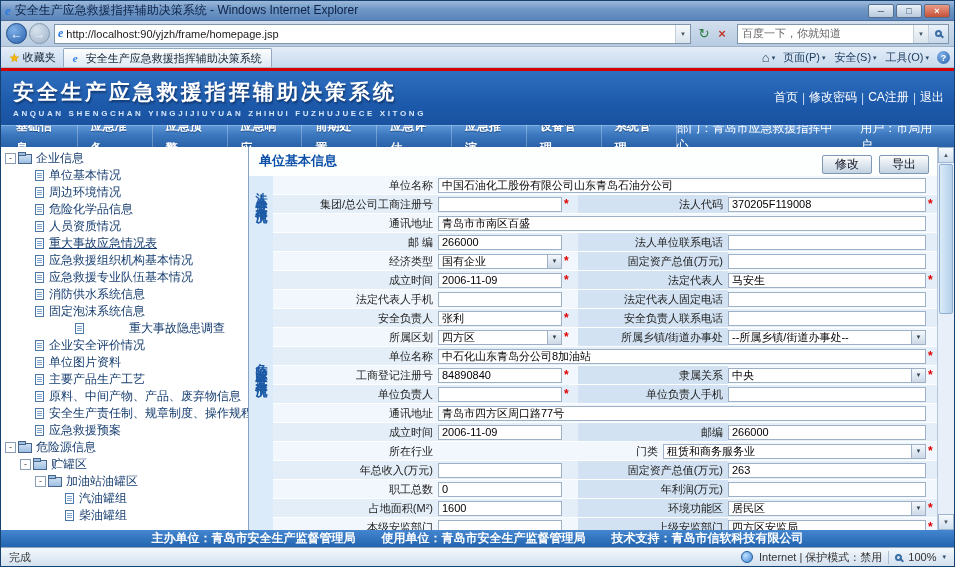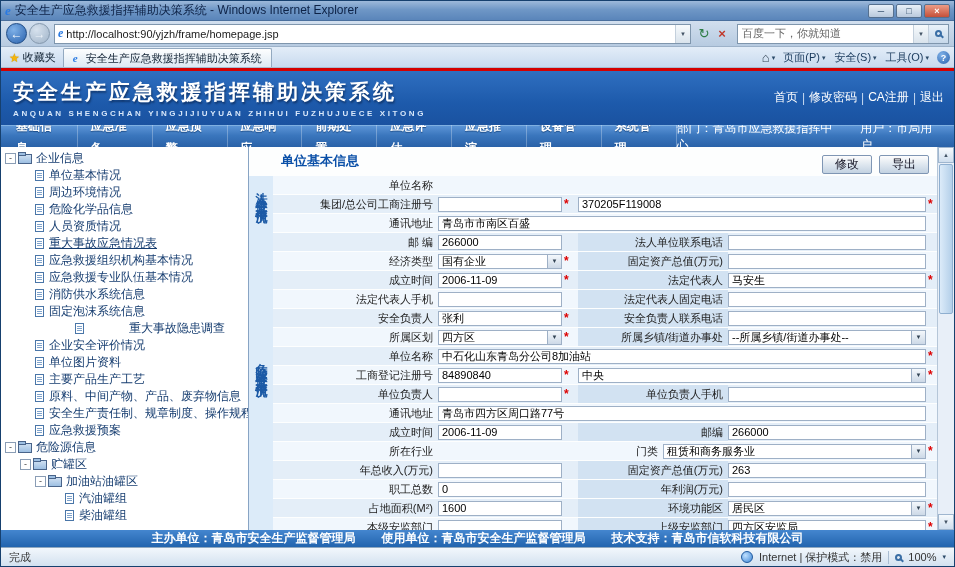--- a/index.html
+++ b/index.html
@@ -77,21 +77,21 @@
   .expander { width:11px; height:11px; border:1px solid #8a9db5; background:#fff; font-size:9px; line-height:9px; text-align:center; color:#444; margin-right:2px; flex:none; }
   .exp-sp { width:13px; flex:none; }
   .ic-folder { width:14px; height:10px; background:linear-gradient(180deg,#cfe0f2,#9dbfe2); border:1px solid #49648a; margin-right:4px; position:relative; flex:none; }
   .ic-folder::before { content:""; position:absolute; top:-3px; left:-1px; width:6px; height:2px; background:#9dbfe2; border:1px solid #49648a; }
   .ic-doc { width:9px; height:11px; background:#fff; border:1px solid #4a76a8; margin:0 5px 0 2px; position:relative; flex:none; }
   .ic-doc::after { content:""; position:absolute; left:1px; top:2px; width:5px; height:1px; background:#7fa3cc; box-shadow:0 2px 0 #7fa3cc, 0 4px 0 #7fa3cc; }
   .tree-label { overflow:hidden; }
 
   .main { flex:1; min-width:0; display:flex; flex-direction:column; background:#fdfefe; overflow:hidden; }
   .main-head { height:29px; flex:none; position:relative; padding:4px 8px 0 10px; }
-  .main-title { color:#0b50a8; font-weight:bold; font-size:13px;margin-left:22px; }
+  .main-title { color:#0b50a8; font-weight:bold; font-size:13px; }
   .main-btns { position:absolute; right:8px; top:8px; display:flex; gap:7px; }
   .btn { width:50px; height:19px; font-size:12px; color:#112; display:flex; align-items:center; justify-content:center;
     background:linear-gradient(180deg,#fdfdfd,#dce5ee 55%,#c3d2e2); border:1px solid #7f96b4; border-radius:2px; }
 
   
   .form-body { flex:1; overflow:hidden; }
   .fsection { display:flex; }
   .sidelab { width:24px; flex:none; background:#dcebf9; display:flex; justify-content:center; padding-top:6px; }
   .sidelab-t { writing-mode:vertical-rl; text-orientation:upright; color:#1c5aa6; font-weight:bold; font-size:12px; letter-spacing:3px; }
   .frows { flex:1; min-width:0; }
@@ -357,27 +357,32 @@
         </span>
       </div>
       <div class="form-body">
           <div class="fsection">
             <div class="sidelab">
               <span class="sidelab-t">法人单位基本情况</span>
             </div>
             <div class="frows">
               <div class="form-row">
                 <span class="flabel lab1">单位名称</span>
+                <span class="fwrap wide">
+                  <input class="finput" type="text" value="中国石油化工股份有限公司山东青岛石油分公司" style="">
+                  <span class="req"></span>
+                </span>
               </div>
               <div class="form-row alt">
                 <span class="flabel lab1">集团/总公司工商注册号</span>
                 <span class="fwrap std">
                   <input class="finput" type="text" style="">
                   <span class="req">*</span>
                 </span>
+                <span class="flabel lab2">法人代码</span>
                 <span class="fwrap grow">
                   <input class="finput" type="text" value="370205F119008" style="">
                   <span class="req">*</span>
                 </span>
               </div>
               <div class="form-row">
                 <span class="flabel lab1">通讯地址</span>
                 <span class="fwrap wide">
                   <input class="finput" type="text" value="青岛市市南区百盛" style="">
                   <span class="req"></span>
@@ -477,20 +482,21 @@
                   <input class="finput" type="text" value="中石化山东青岛分公司8加油站" style="">
                   <span class="req">*</span>
                 </span>
               </div>
               <div class="form-row">
                 <span class="flabel lab1">工商登记注册号</span>
                 <span class="fwrap std">
                   <input class="finput" type="text" value="84890840" style="">
                   <span class="req">*</span>
                 </span>
+                <span class="flabel lab2">隶属关系</span>
                 <span class="fwrap grow">
                   <span class="fselect">
                     <span class="fval">中央</span>
                     <span class="selarrow">▼</span>
                   </span>
                   <span class="req">*</span>
                 </span>
               </div>
               <div class="form-row alt">
                 <span class="flabel lab1">单位负责人</span>

